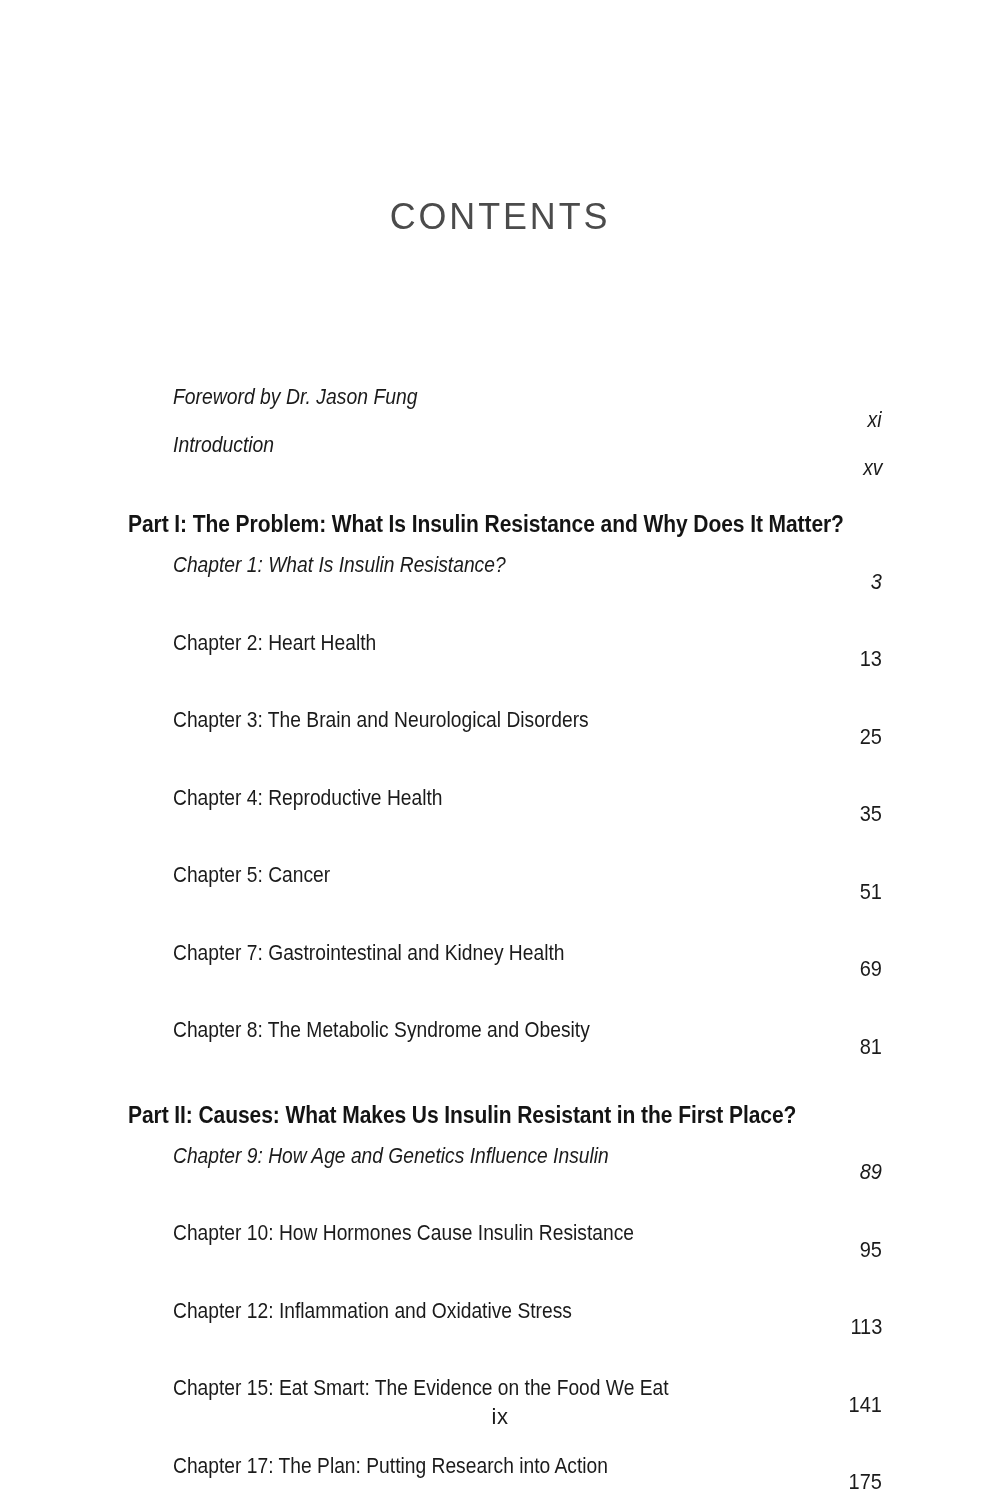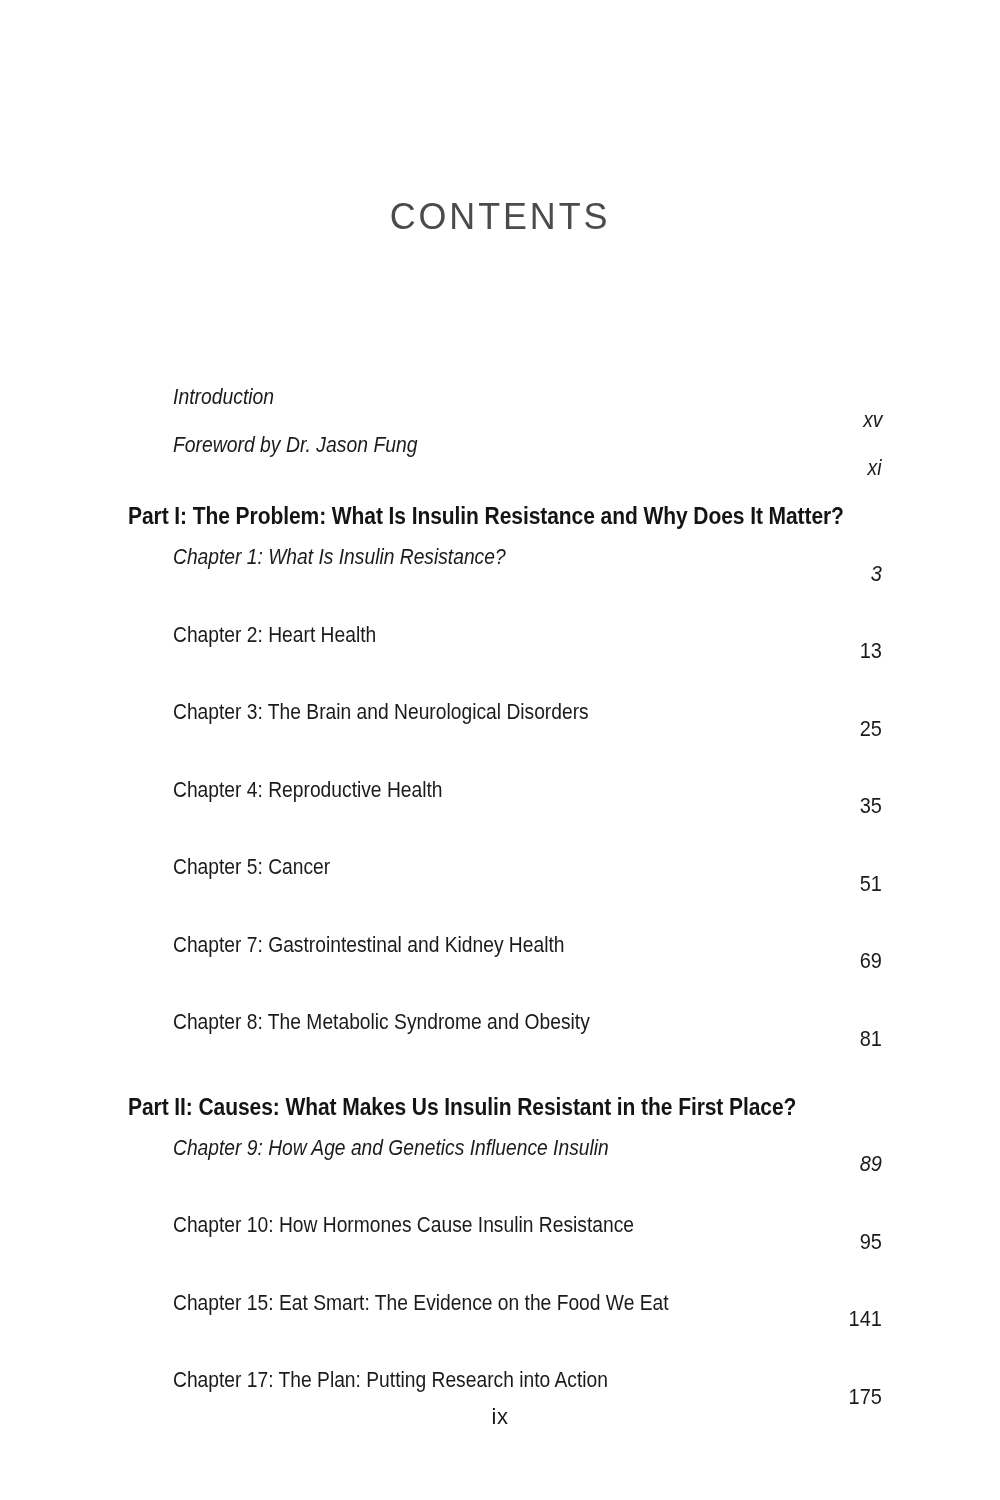--- a/index.html
+++ b/index.html
@@ -87,21 +87,21 @@
     height: 41px;
     padding-left: 0;
     font-size: 23.5px;
     font-weight: 700;
     letter-spacing: -0.1px;
     color: #141414;
     margin-top: 42px;
   }
   .row.part .label { transform: scaleX(0.895); }
 
-  .row.part.first { margin-top: 22px; }
+  .row.part.first { margin-top: 30px; }
 
   
   .row.chapter {
     height: 41.5px;
     padding-left: 45px;
     font-size: 21.5px;
     font-weight: 400;
     color: #1b1b1b;
     margin-top: 36px;
   }
@@ -130,27 +130,27 @@
 </head>
 <body>
 
 <div class="page">
 
   <div class="toc-title">CONTENTS</div>
 
   <div class="toc-body">
 
     <div class="row front">
+      <span class="label">Foreword by Dr. Jason Fung</span>
+      <span class="pg">xi</span>
+    </div>
+
+    <div class="row front">
       <span class="label">Introduction</span>
       <span class="pg">xv</span>
-    </div>
-
-    <div class="row front">
-      <span class="label">Foreword by Dr. Jason Fung</span>
-      <span class="pg">xi</span>
     </div>
 
     <div class="row part first">
       <span class="label">Part I: The Problem: What Is Insulin Resistance and Why Does It Matter?</span>
     </div>
 
     <div class="row chapter after-part">
       <span class="label">Chapter 1: What Is Insulin Resistance?</span>
       <span class="pg">3</span>
     </div>
@@ -184,20 +184,24 @@
     </div>
 
     <div class="row chapter after-part">
       <span class="label">Chapter 9: How Age and Genetics Influence Insulin</span>
       <span class="pg">89</span>
     </div>
     <div class="row chapter">
       <span class="label">Chapter 10: How Hormones Cause Insulin Resistance</span>
       <span class="pg">95</span>
     </div>
+    <div class="row chapter">
+      <span class="label">Chapter 12: Inflammation and Oxidative Stress</span>
+      <span class="pg">113</span>
+    </div>
 
 
     <div class="row chapter">
       <span class="label">Chapter 15: Eat Smart: The Evidence on the Food We Eat</span>
       <span class="pg">141</span>
     </div>
     <div class="row chapter">
       <span class="label">Chapter 17: The Plan: Putting Research into Action</span>
       <span class="pg">175</span>
     </div>

